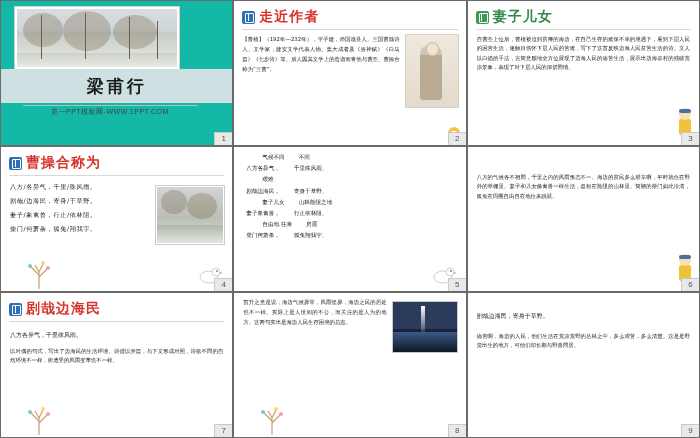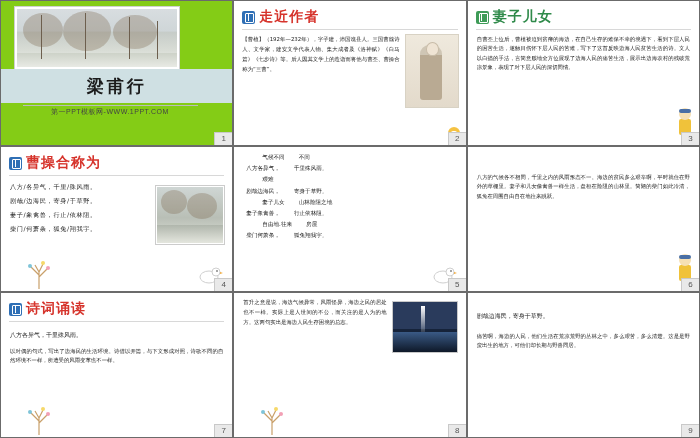--- a/index.html
+++ b/index.html
@@ -38,21 +38,21 @@
     background: #e9e9e9;
     color: #555;
     font-size: 8px;
     line-height: 12px;
     text-align: center;
     border-left: 1px solid #c9c9c9;
     border-top: 1px solid #c9c9c9;
   }
   
   .cover {
-    background: #84cc16;
+    background: #14b8a6;
     width: 100%;
     height: 100%;
     position: relative;
   }
   .cover-photo {
     position: absolute;
     left: 14px;
     top: 6px;
     width: 160px;
     height: 58px;
@@ -418,21 +418,21 @@
         <rect x="6" y="28" width="3" height="5" fill="#2e3d55"></rect>
         <rect x="11" y="28" width="3" height="5" fill="#2e3d55"></rect>
       </svg>
     </div>
     <div class="slide-num">6</div>
   </div>
 
   <div class="slide">
     <div class="hdr">
       <div class="hdr-icon blue2"></div>
-      <div class="hdr-title">诗词诵读</div>
+      <div class="hdr-title">剧哉边海民</div>
     </div>
     <div class="hdr-rule"></div>
     <div class="body-text" style="font-size:6px;padding-top:8px;">八方各异气，千里殊风雨。</div>
     <div class="body-text" style="padding-top:6px;">以对偶的句式，写出了边海民的生活环境。诗借以开篇，与下文形成对照，诗歌不同的自然环境不一样，所遭受的风雨变革也不一样。</div>
     <div class="deco-tree">
       <svg width="60" height="34" viewBox="0 0 60 34">
         <path d="M30 34 L30 16 M30 20 L22 12 M30 22 L38 14 M30 17 L26 10 M30 17 L34 9" stroke="#c9a06a" stroke-width="1.2" fill="none"></path>
         <circle cx="21" cy="11" r="2" fill="#7fc4d8"></circle>
         <circle cx="39" cy="13" r="2" fill="#f2a0b5"></circle>
         <circle cx="34" cy="8" r="2" fill="#f6d96a"></circle>

